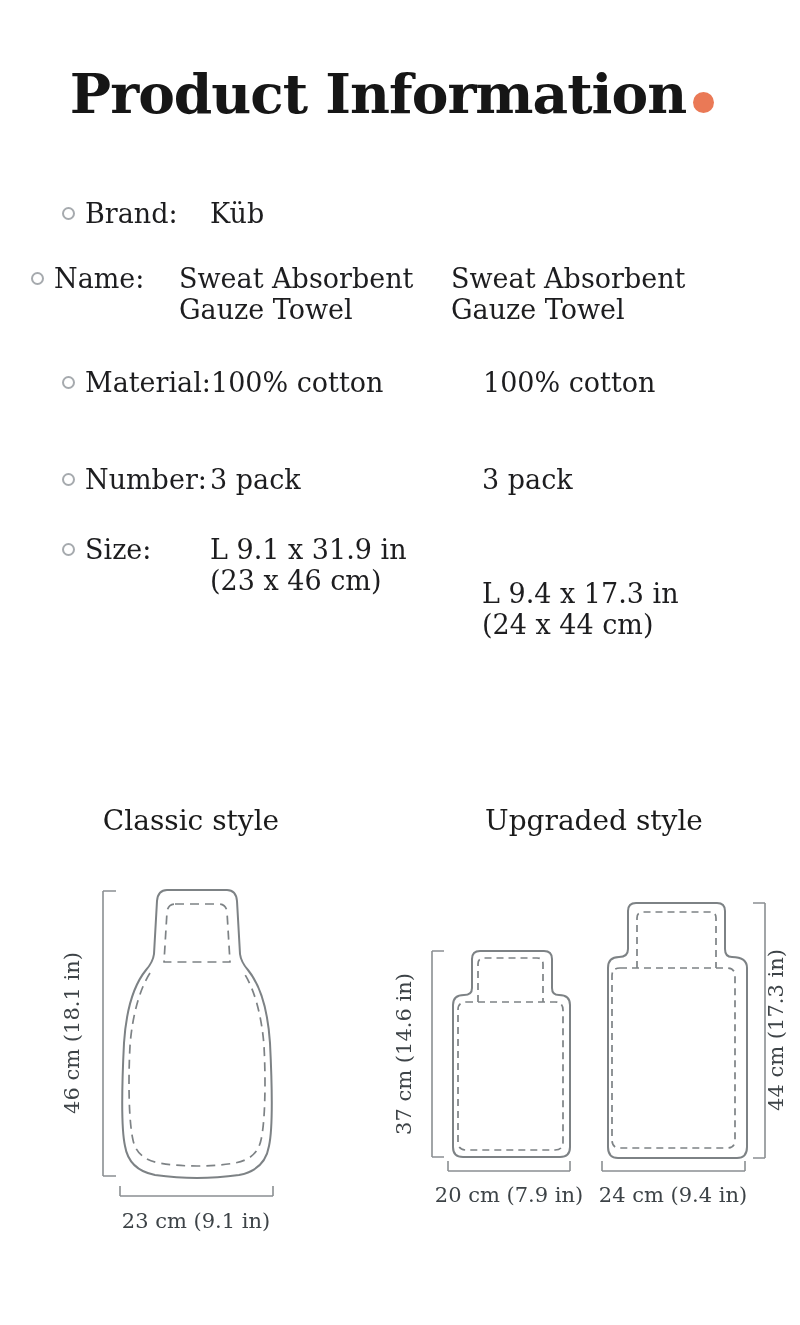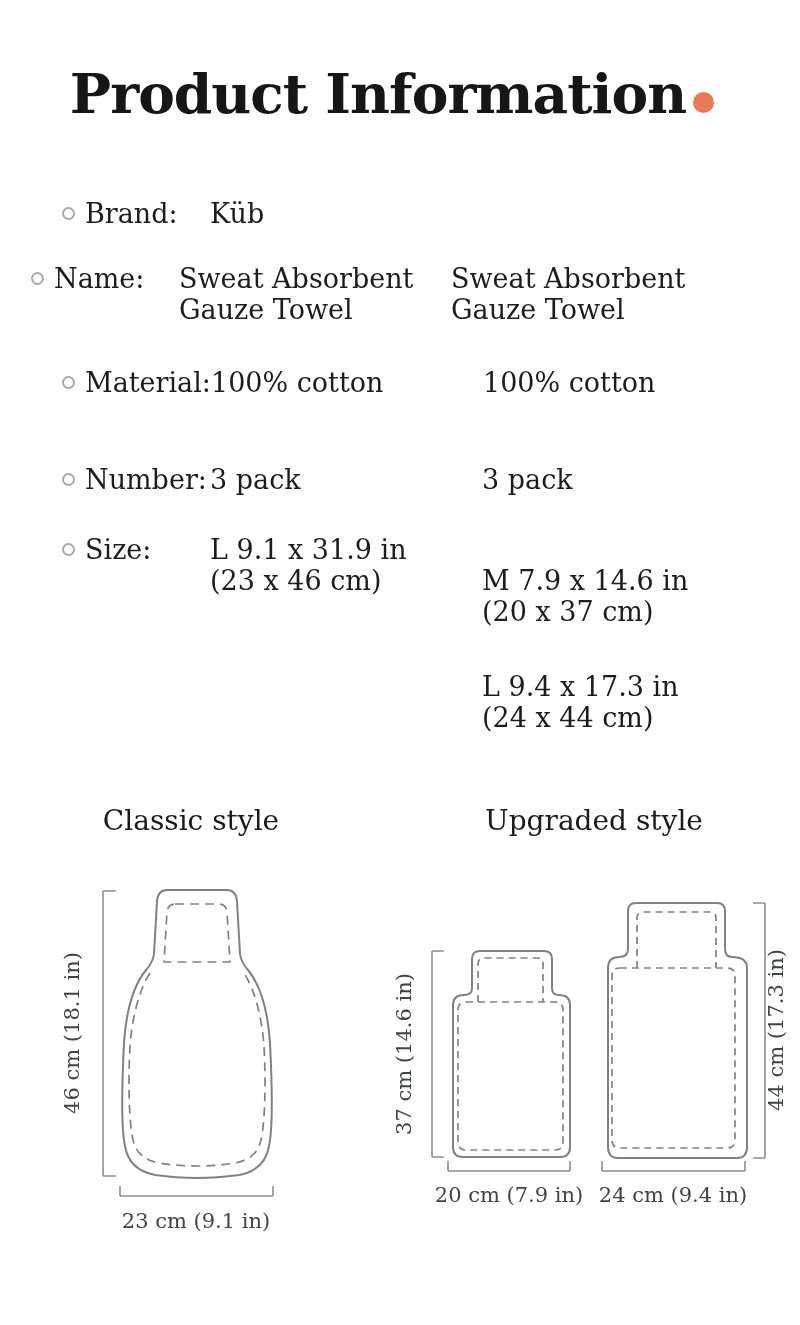--- a/index.html
+++ b/index.html
@@ -95,22 +95,20 @@
       <div class="col1">3 pack</div>
       <div class="col2">3 pack</div>
     </div>
 
     <div class="row row-size">
       <span class="bullet"></span>
       <div class="label">Size:</div>
       <div class="col1">L 9.1 x 31.9 in
 (23 x 46 cm)</div>
       <div class="col2">
-        <div>M 7.9 x 14.6 in
-(20 x 37 cm)</div>
         <div class="stanza-b">L 9.4 x 17.3 in
 (24 x 44 cm)</div>
       </div>
     </div>
 
   </div>
 
   <div class="fig-heading classic-h">Classic style</div>
   <div class="fig-heading upgraded-h">Upgraded style</div>
 

